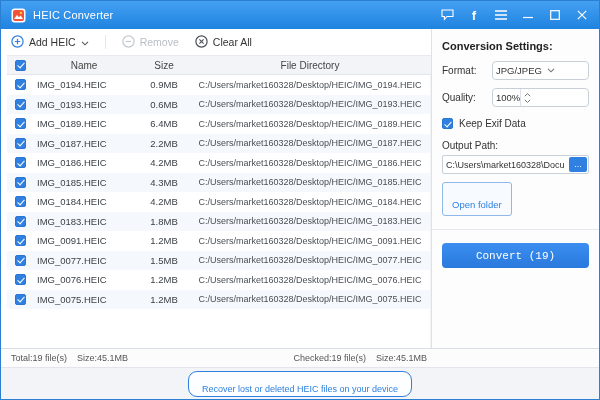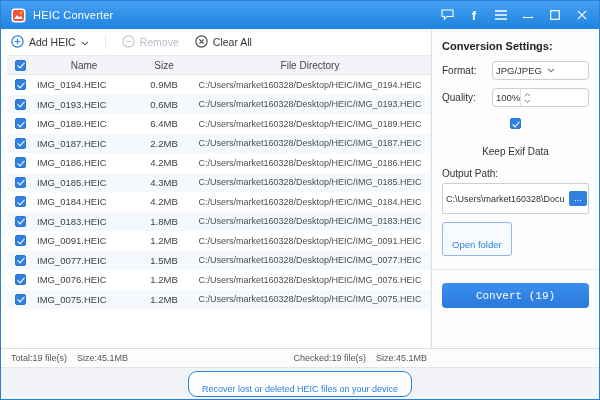--- a/index.html
+++ b/index.html
@@ -66,24 +66,24 @@
   .select, .spin {
     flex:1; height:19px; border:1px solid #c9cfd8; border-radius:4px; background:#fff;
     display:flex; align-items:center; justify-content:flex-start;
     padding-left:3px; font-size:9.5px; color:#333; cursor:pointer; overflow:hidden;
   }
   .select-arrow { padding:0 5px; display:flex; align-items:center; }
   .spin-btns {
     width:13px; align-self:stretch; border-left:1px solid #dde2e8;
     display:flex; flex-direction:column; align-items:center; justify-content:center; gap:2px; cursor:pointer;
   }
-  .rp-check { display:flex; align-items:center; gap:17px; margin:11px 10px; font-size:10px; color:#333; cursor:pointer;flex-direction:column; }
+  .rp-check { display:flex; align-items:center; gap:6px; margin:11px 10px; font-size:10px; color:#333; cursor:pointer; }
   .rp-label2 { font-size:10px; color:#333; margin:10px 10px 4px; }
   .path-input {
-    margin:0 10px; height:31px; border:1px solid #c9cfd8; border-radius:2px;
+    margin:0 10px; height:19px; border:1px solid #c9cfd8; border-radius:2px;
     display:flex; align-items:center; background:#fff; overflow:hidden;
   }
   .path-text { flex:1; font-size:9px; color:#333; padding:0 3px; white-space:nowrap; overflow:hidden; }
   .browse {
     width:18px; height:15px; margin-right:1px; flex:none;
     background:#2f80e0; color:#fff; border:none; border-radius:2px;
     font-size:9px; line-height:9px; cursor:pointer; font-family:"Liberation Sans",sans-serif;
   }
   .open-folder {
     margin:8px 10px 0; height:19px; padding:16px 9px;

